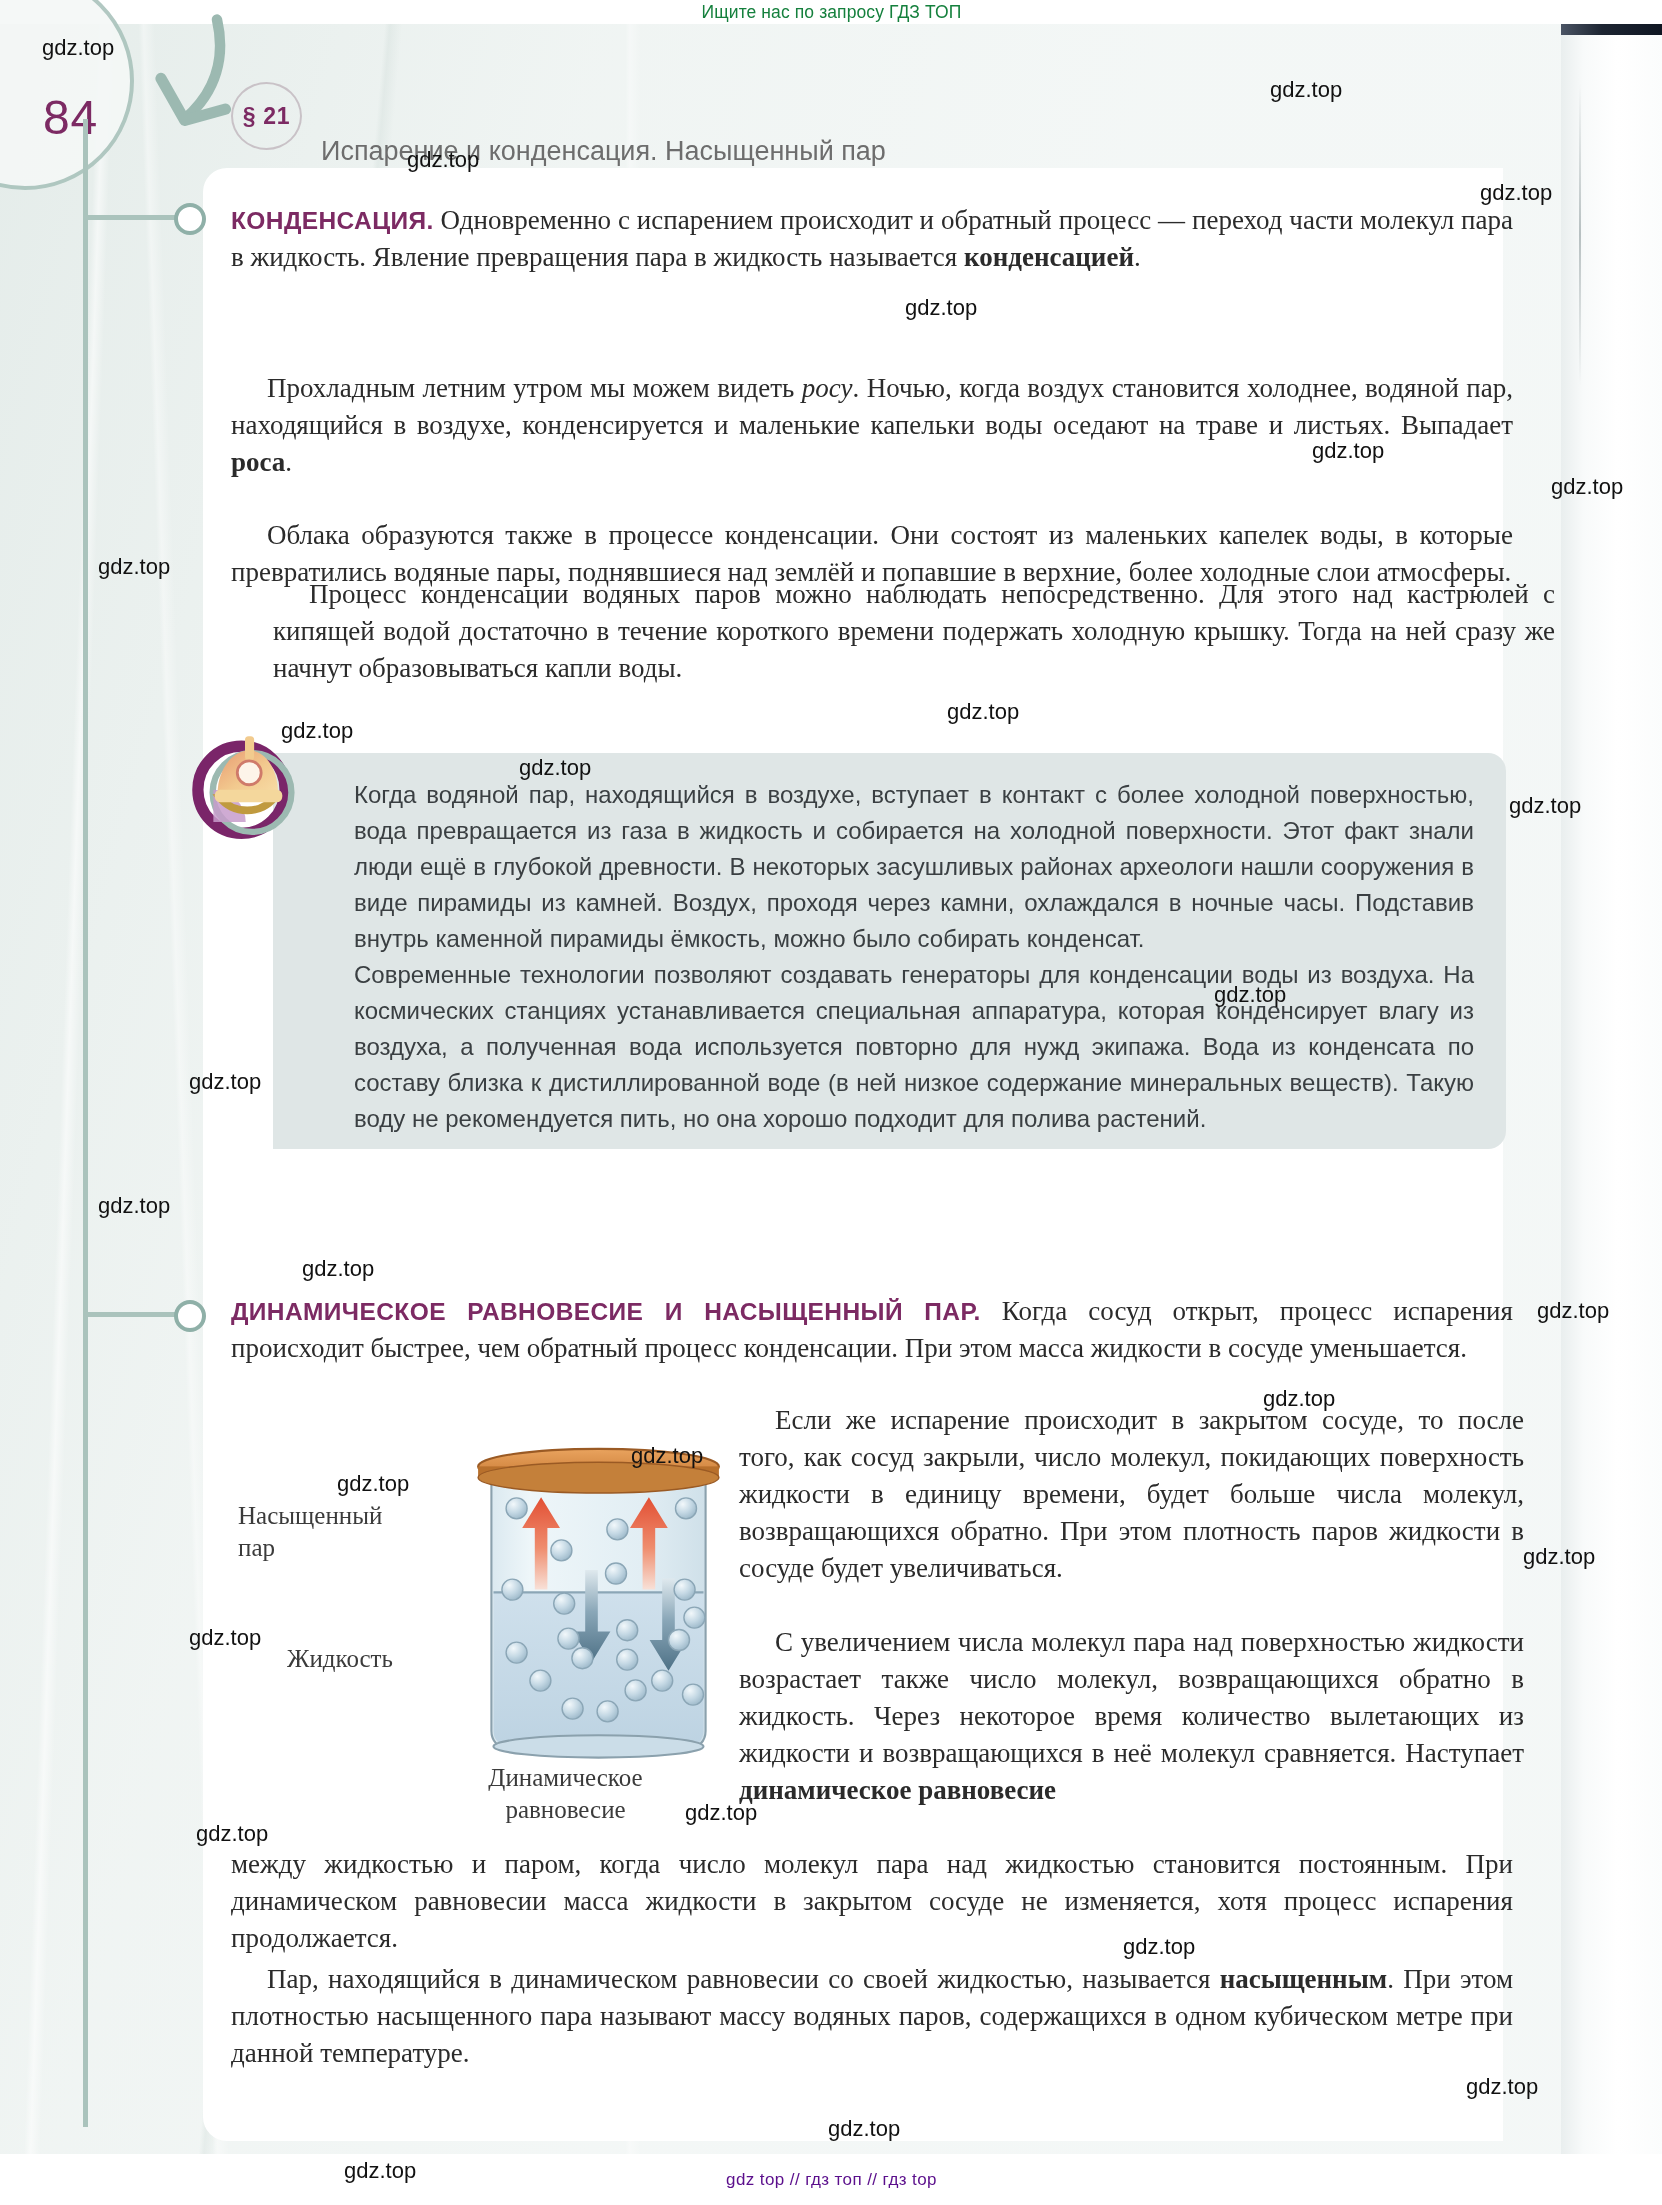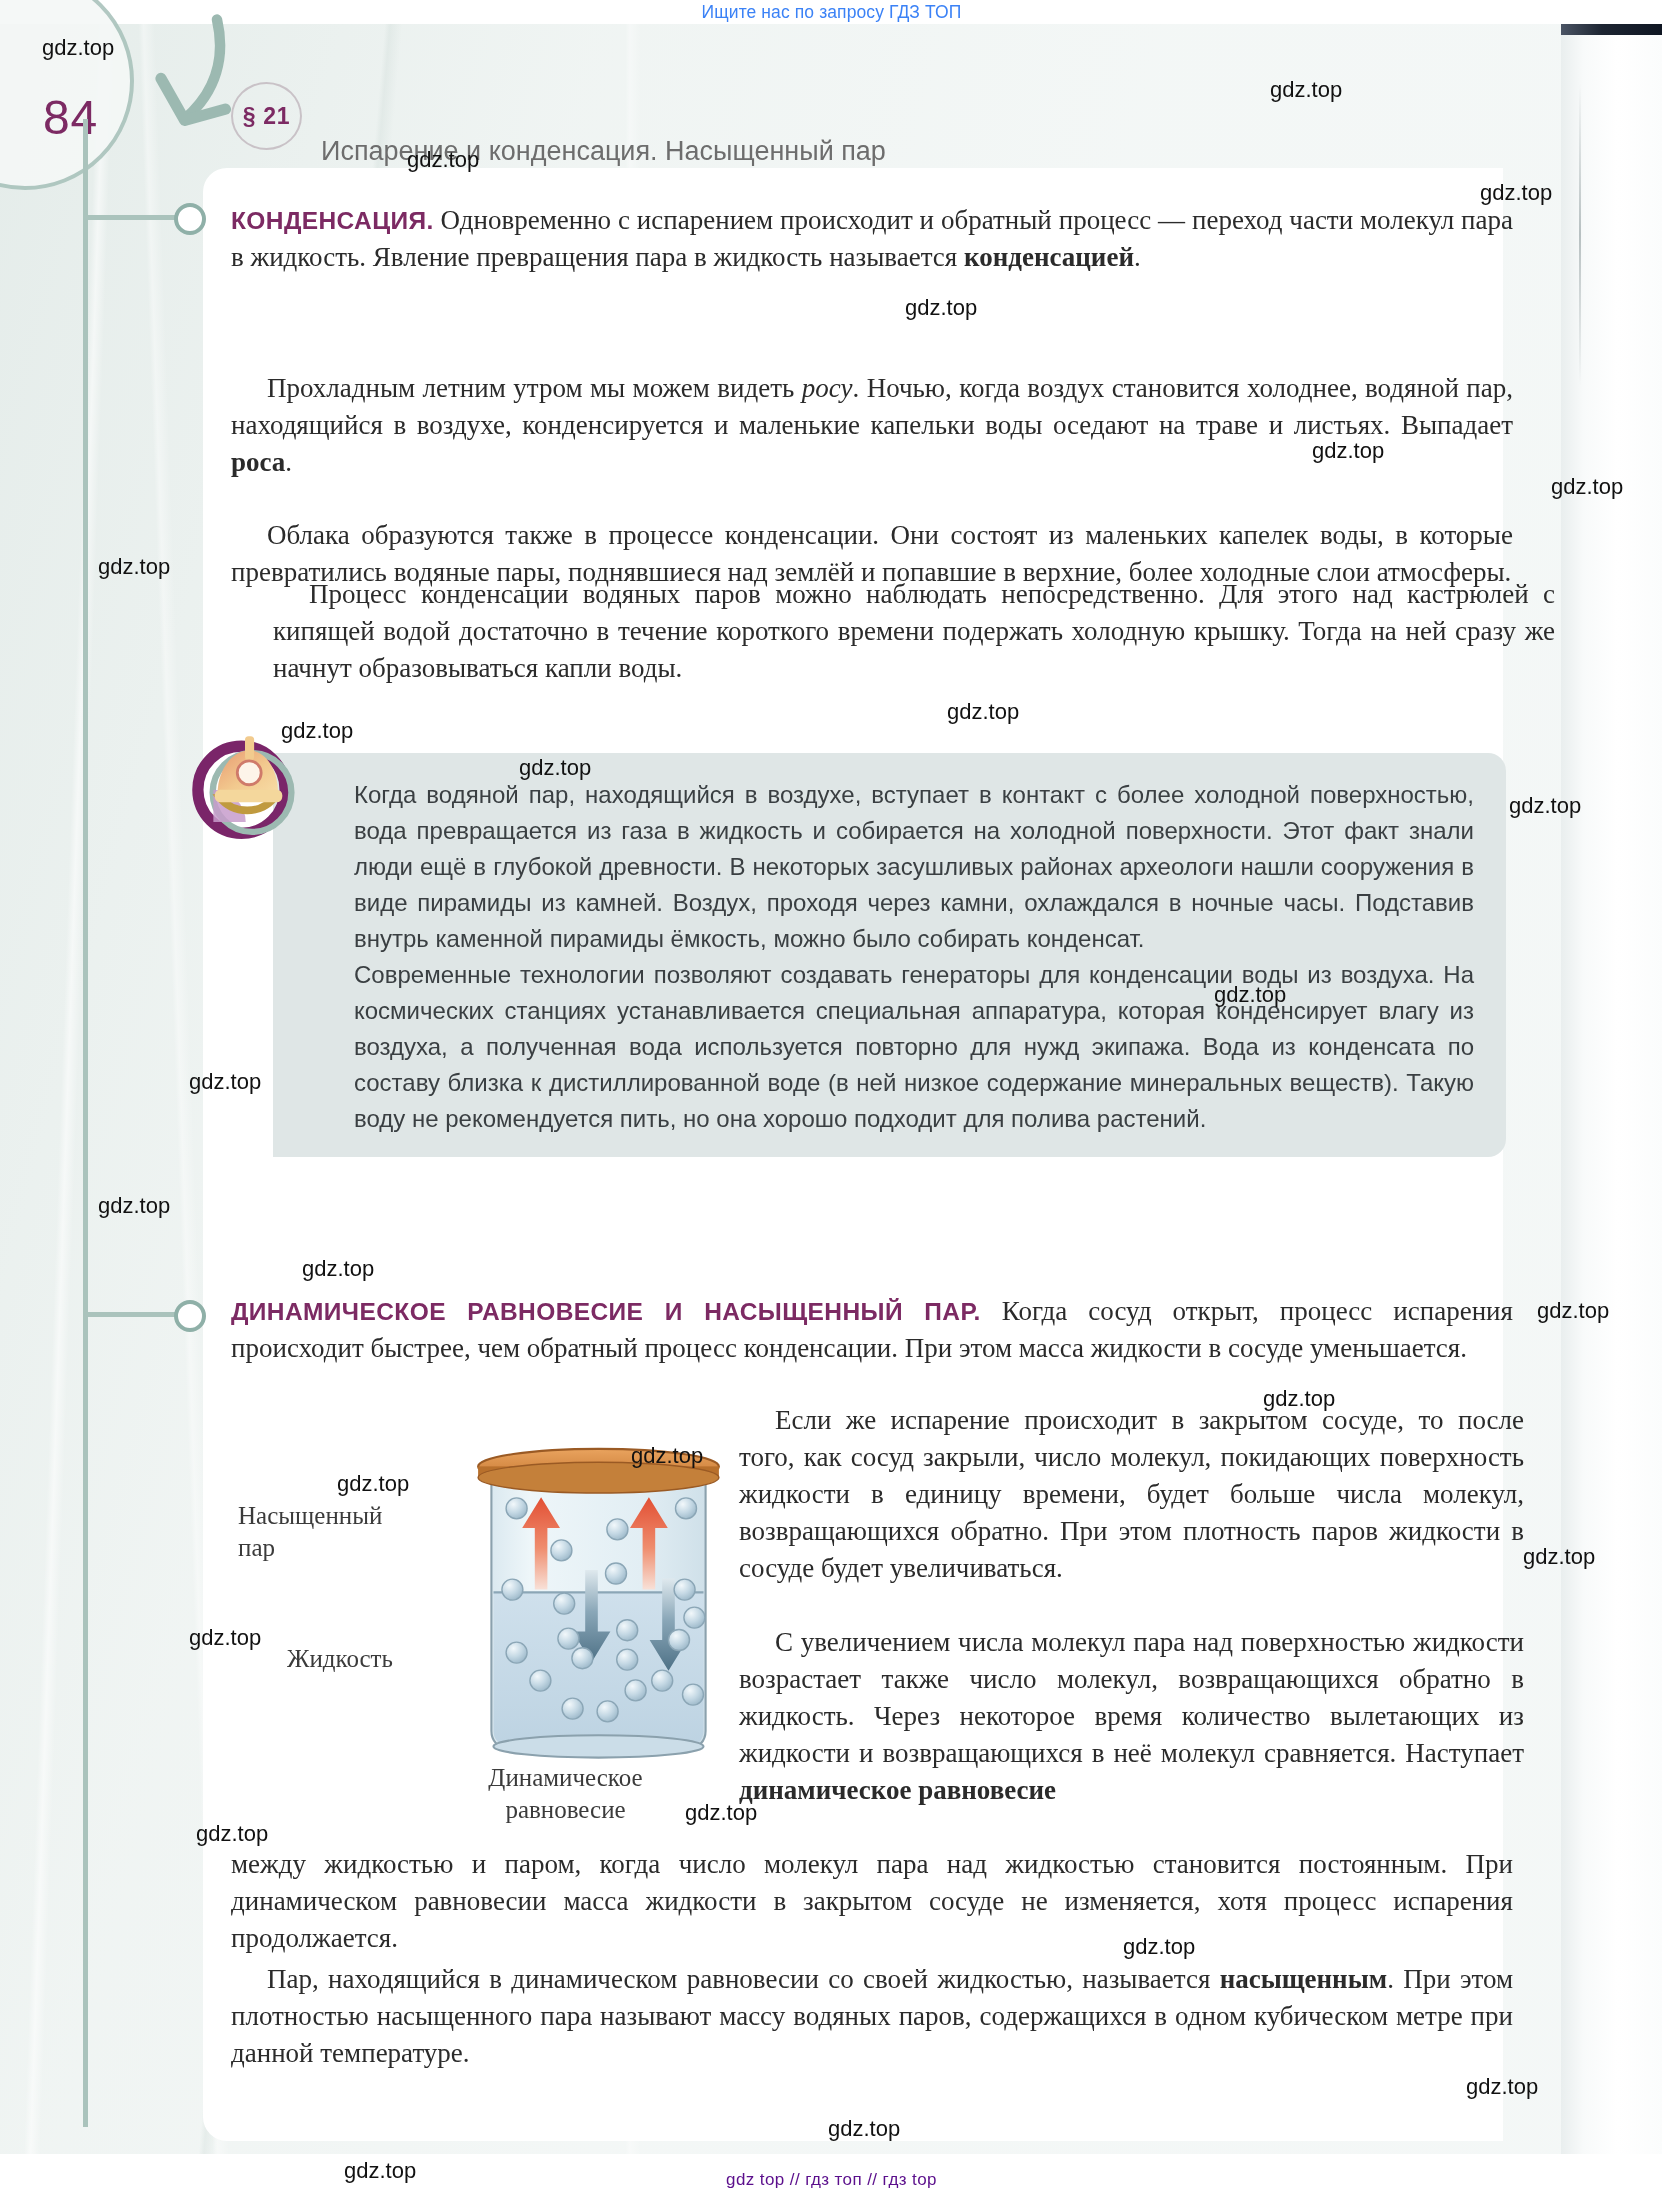--- a/index.html
+++ b/index.html
@@ -51,21 +51,21 @@
     background:#ffffff;border-radius:24px 0 0 24px;
   }
 
   
   .promo-banner{
     position:absolute;left:0;top:0;width:1663px;height:24px;
     background:#ffffff;text-align:center;
   }
   .promo-banner span{
     font-family:"Liberation Sans", sans-serif;
-    font-size:17.5px;font-weight:400;color:#3b82f6;
+    font-size:17.5px;font-weight:400;color:#15803d;
     line-height:24px;letter-spacing:0.1px;
   }
 
   
   .footer-bar{
     position:absolute;left:0;bottom:0;width:1663px;height:50px;background:#ffffff;
     text-align:center;
   }
   .footer-bar span{
     font-family:"Liberation Sans", sans-serif;
@@ -130,21 +130,21 @@
   .green-lead{
     position:absolute;left:273px;
     font-family:"Liberation Sans", sans-serif;
     font-weight:700;font-size:27px;color:#4c7a6d;letter-spacing:0.1px;
   }
 
   
   .info-box{
     position:absolute;left:273px;top:753px;width:1233px;
     background:#dfe6e6;border-radius:0 18px 18px 0;
-    padding:24px 32px 20px 81px;
+    padding:24px 32px 12px 81px;
     box-sizing:border-box;
   }
   .info-box p{
     margin:0;
     font-family:"Liberation Sans", sans-serif;
     font-size:24px;line-height:36px;color:#3a3f42;text-align:justify;
   }
   .info-box p.first{text-indent:0;}
   .info-box p.para2{margin-top:0;}
 

